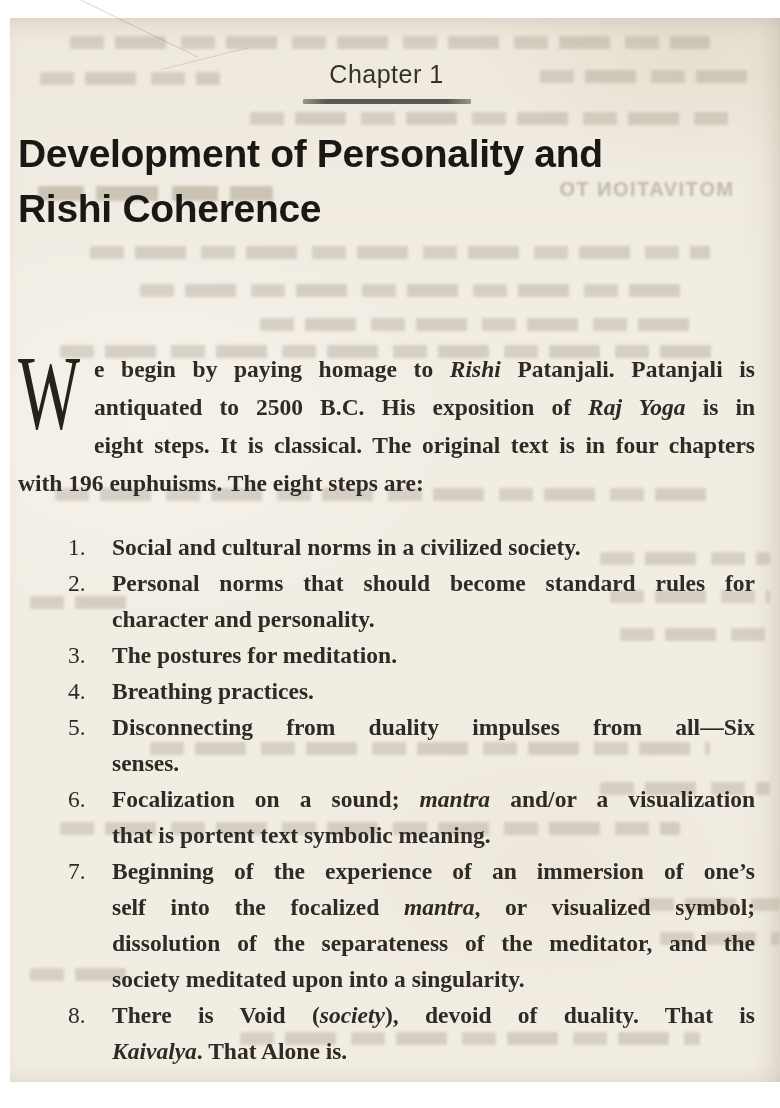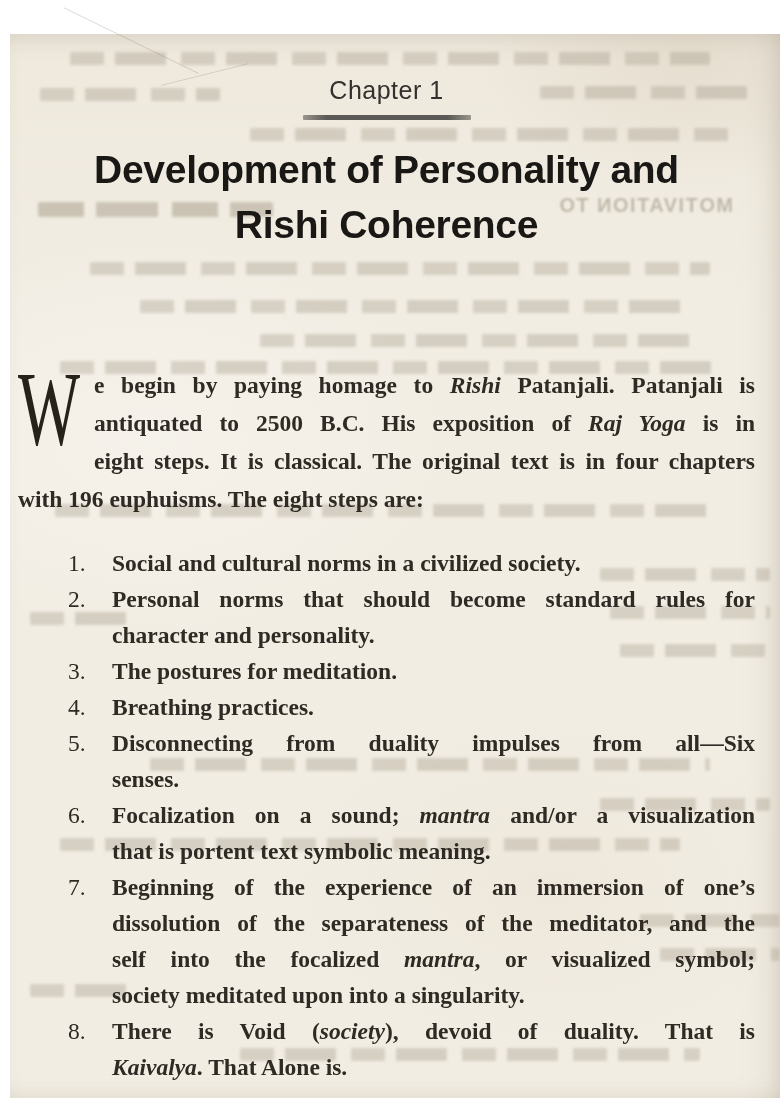--- a/index.html
+++ b/index.html
@@ -3,21 +3,21 @@
 <meta charset="utf-8">
 <style>
   html,body{margin:0;padding:0;}
   body{
     width:780px;height:1108px;position:relative;overflow:hidden;
     background:#ffffff;
     font-family:"Liberation Serif", serif;
   }
   
   .page{
-    position:absolute;left:10px;top:34px;width:770px;height:1064px;
+    position:absolute;left:10px;top:18px;width:770px;height:1064px;
     background-color:#f2ede3;
     background-image:
       radial-gradient(ellipse 340px 220px at 88% 2%, rgba(214,204,184,.38), transparent 62%),
       radial-gradient(ellipse 520px 340px at 18% 38%, rgba(255,255,255,.28), transparent 62%),
       radial-gradient(ellipse 420px 260px at 70% 80%, rgba(222,213,194,.22), transparent 65%),
       linear-gradient(180deg, rgba(219,210,190,.16), rgba(242,237,227,0) 26%);
     box-shadow: inset -20px 0 34px -20px rgba(150,140,118,.38),
                 inset 0 16px 26px -18px rgba(150,140,118,.30),
                 inset 0 -14px 24px -18px rgba(150,140,118,.22);
   }
@@ -42,21 +42,21 @@
     margin-top:42px;text-align:center;
     font-family:"Liberation Sans", sans-serif;font-size:25px;line-height:28px;
     color:#33312d;letter-spacing:.5px;
   }
   .chapter-rule{
     width:168px;height:5px;margin:11px auto 0;
     background:linear-gradient(90deg,#9a968c,#5b5955 14%,#5b5955 86%,#9a968c);
     border-radius:1px;
   }
   h1.title{
-    margin:22px 0 0;text-align:center;
+    margin:22px 0 0;text-align:left;
     font-family:"Liberation Sans", sans-serif;font-weight:700;
     font-size:39px;line-height:55px;letter-spacing:-.3px;color:#1a1815;
   }
   .lead{margin:114px 0 0;font-size:23.5px;line-height:38px;}
   .line{display:block;text-align:justify;text-align-last:justify;font-weight:bold;}
   .line.last{text-align-last:left;}
   .dropcap{
     float:left;width:64px;height:74px;margin:6px 12px 0 0;
     font-size:106px;line-height:74px;color:#262119;
     transform:scaleX(.62);transform-origin:left center;
@@ -108,17 +108,17 @@
       <span id="para-lines"><div class="line">e begin by paying homage to <i>Rishi</i> Patanjali. Patanjali is</div><div class="line">antiquated to 2500 B.C. His exposition of <i>Raj Yoga</i> is in</div><div class="line">eight steps. It is classical. The original text is in four chapters</div><div class="line last">with 196 euphuisms. The eight steps are:</div></span>
     </div>
 
     <ol class="steps" id="steps-list">
         <li><span class="num">1.</span><span><div class="line last">Social and cultural norms in a civilized society.</div></span></li>
         <li><span class="num">2.</span><span><div class="line">Personal norms that should become standard rules for</div><div class="line last">character and personality.</div></span></li>
         <li><span class="num">3.</span><span><div class="line last">The postures for meditation.</div></span></li>
         <li><span class="num">4.</span><span><div class="line last">Breathing practices.</div></span></li>
         <li><span class="num">5.</span><span><div class="line">Disconnecting from duality impulses from all—Six</div><div class="line last">senses.</div></span></li>
         <li><span class="num">6.</span><span><div class="line">Focalization on a sound; <i>mantra</i> and/or a visualization</div><div class="line last">that is portent text symbolic meaning.</div></span></li>
-        <li><span class="num">7.</span><span><div class="line">Beginning of the experience of an immersion of one’s</div><div class="line">dissolution of the separateness of the meditator, and the</div><div class="line">self into the focalized <i>mantra</i>, or visualized symbol;</div><div class="line last">society meditated upon into a singularity.</div></span></li>
+        <li><span class="num">7.</span><span><div class="line">Beginning of the experience of an immersion of one’s</div><div class="line">self into the focalized <i>mantra</i>, or visualized symbol;</div><div class="line">dissolution of the separateness of the meditator, and the</div><div class="line last">society meditated upon into a singularity.</div></span></li>
         <li><span class="num">8.</span><span><div class="line">There is Void (<i>society</i>), devoid of duality. That is</div><div class="line last"><i>Kaivalya</i>. That Alone is.</div></span></li>
       </ol>
   </div>
 </div>
 
 </body></html>

